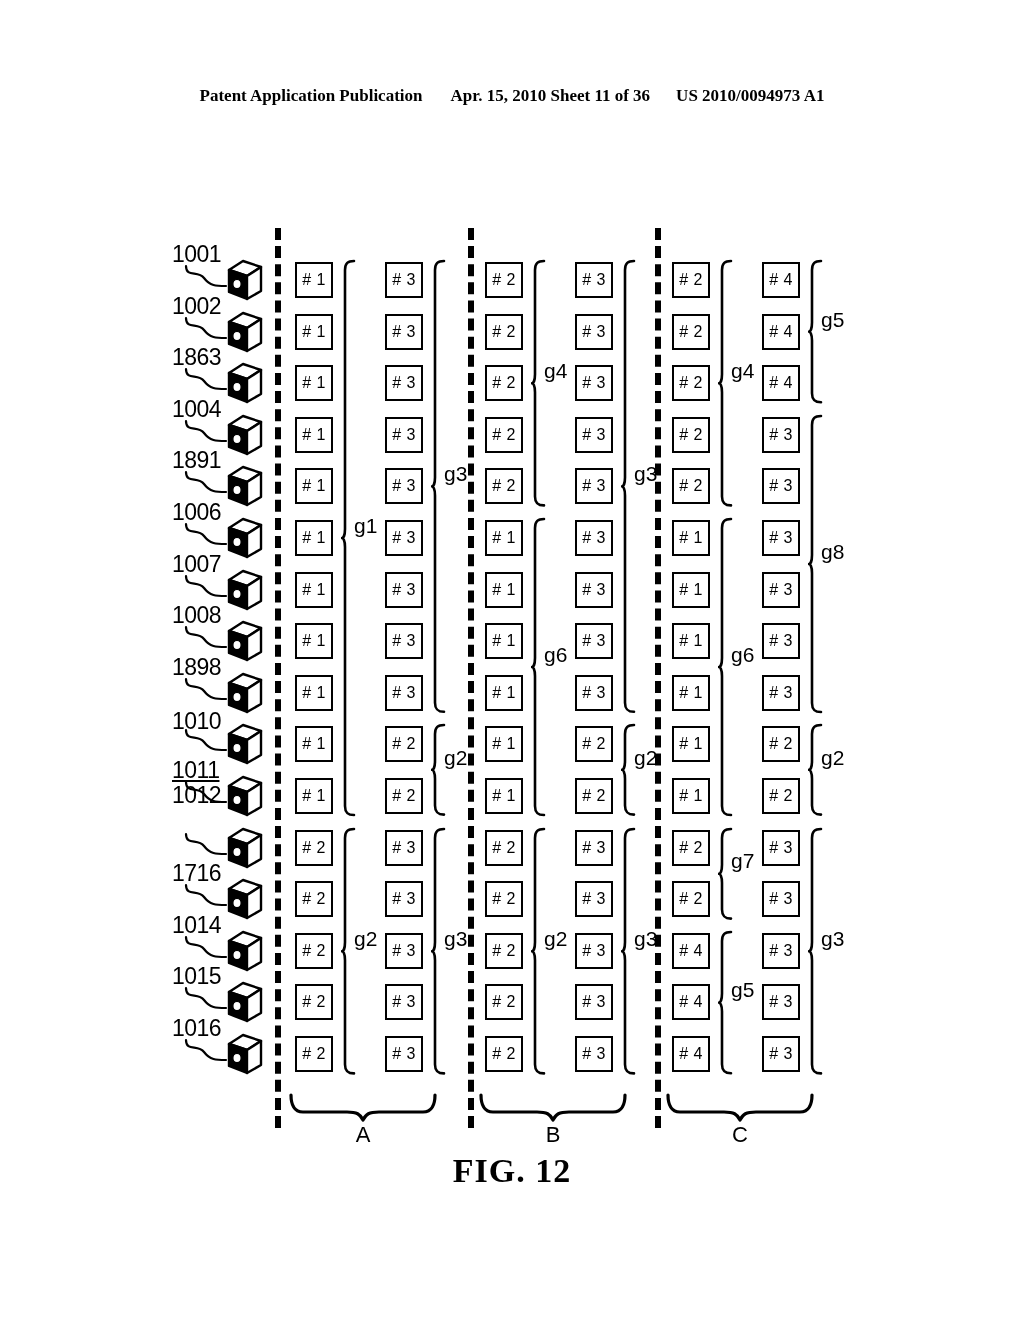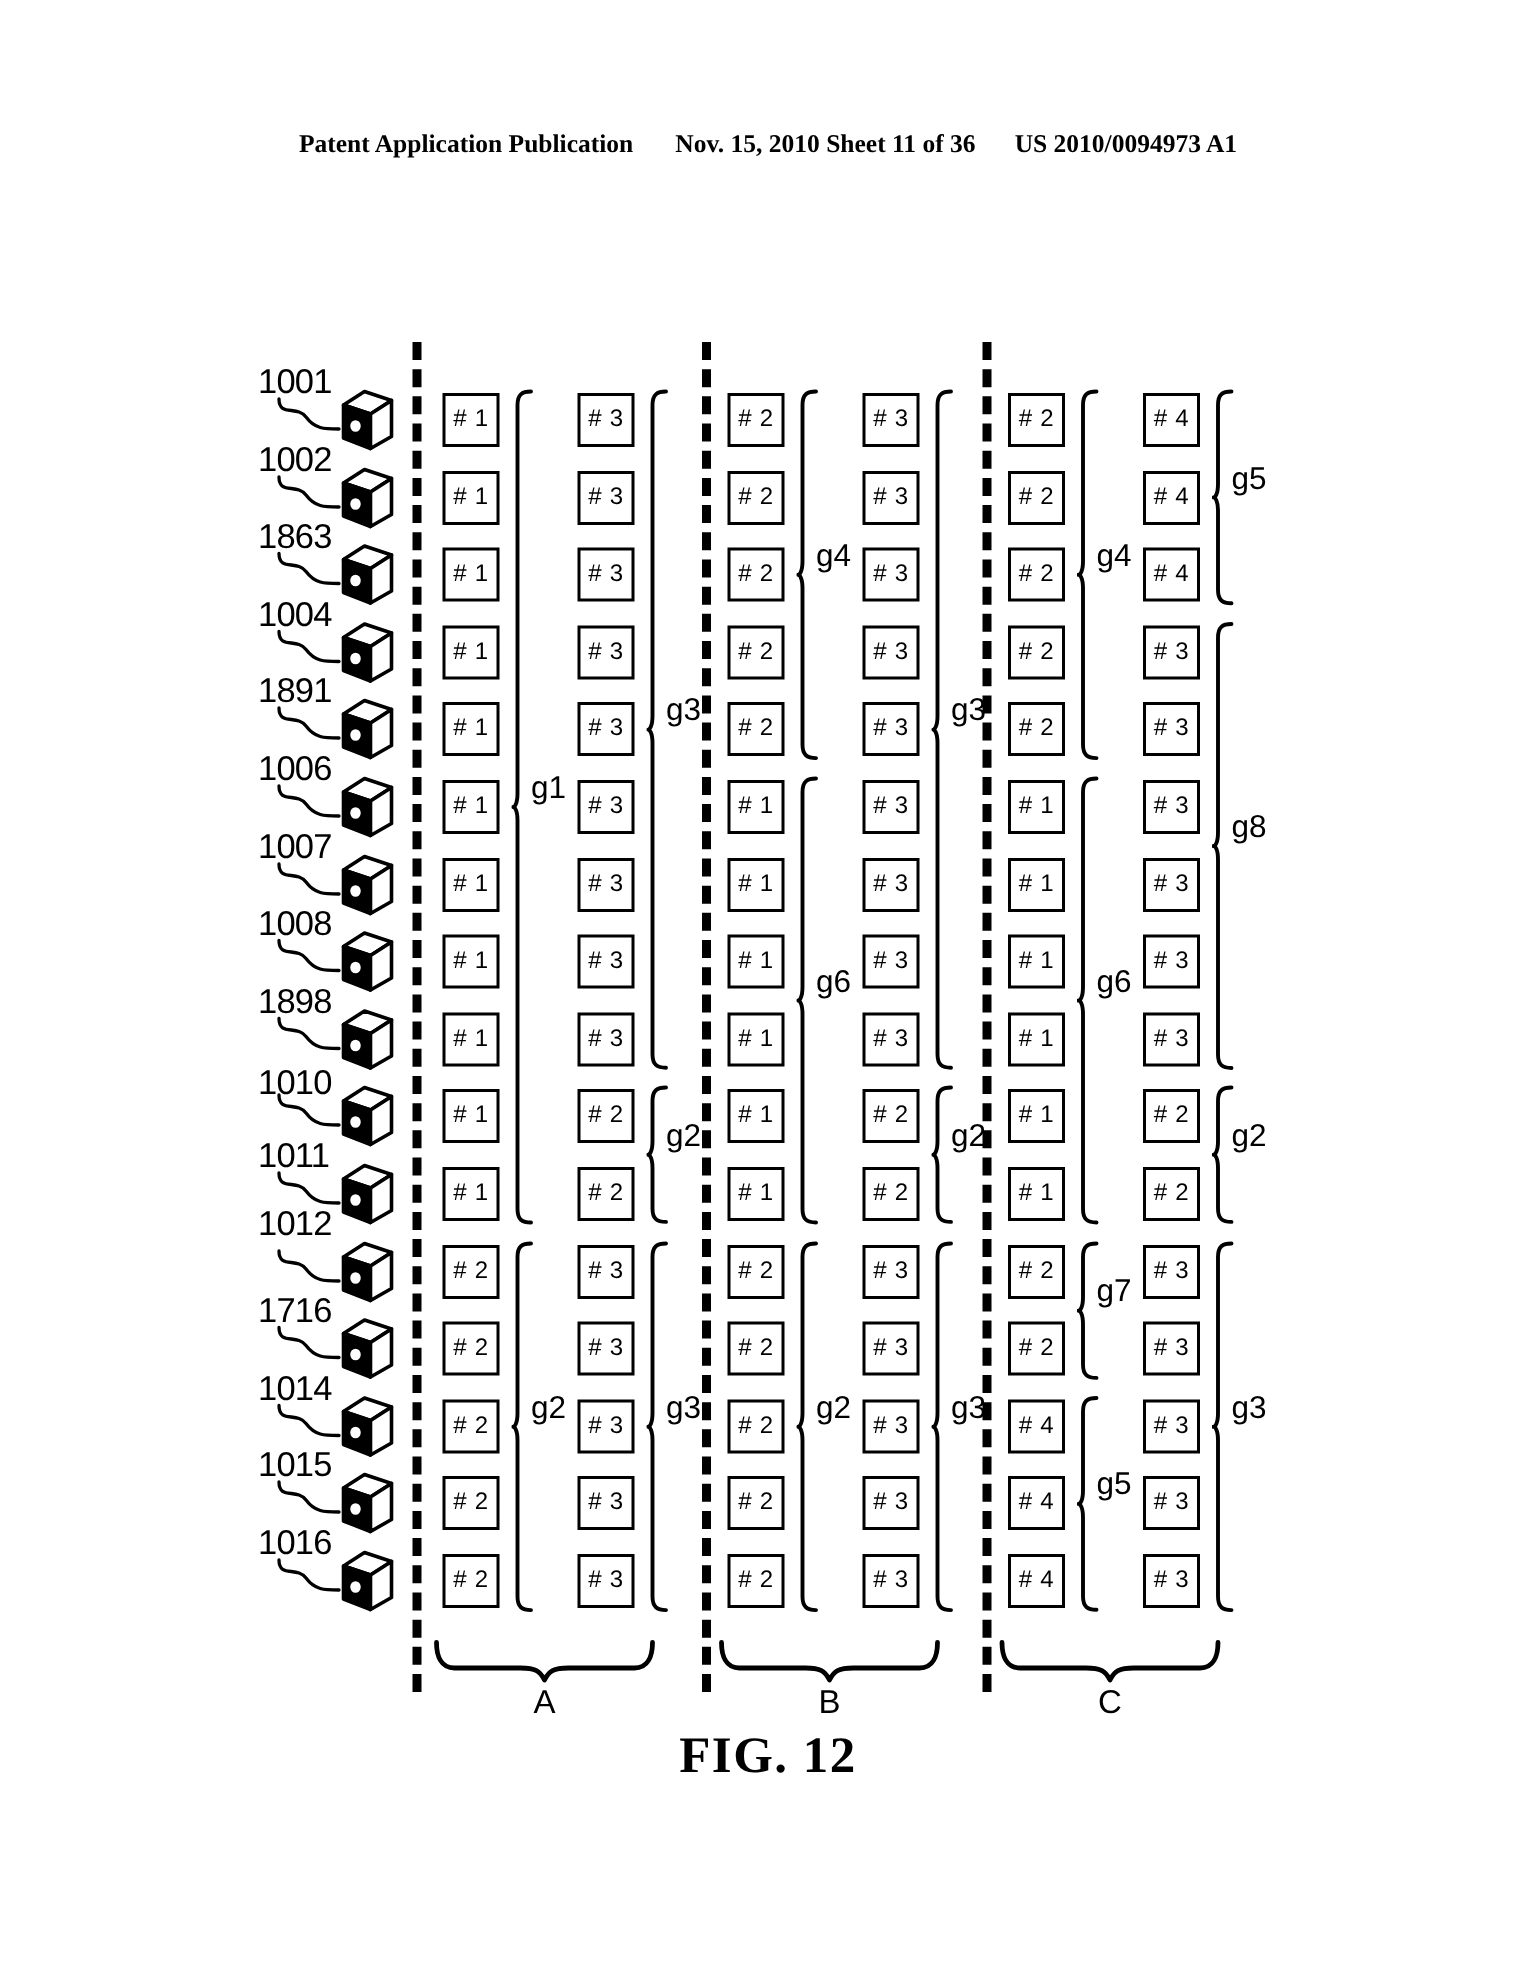--- a/index.html
+++ b/index.html
@@ -94,21 +94,21 @@
     font-family:"Liberation Serif", serif;
     font-weight:bold;
     font-size:34px;
     letter-spacing:1px;
   }
 </style>
 </head>
 <body>
 
 <div id="page-header">
-  <span>Patent Application Publication</span><span class="hdr-gap1"></span><span>Nov. 15, 2010  Sheet 11 of 36</span><span class="hdr-gap2"></span><span>US 2010/0094973 A1</span>
+  <span>Patent Application Publication</span><span class="hdr-gap1"></span><span>Apr. 15, 2010  Sheet 11 of 36</span><span class="hdr-gap2"></span><span>US 2010/0094973 A1</span>
 </div>
 
 <div id="figure">
   <div id="dynamic-layer">
       <div class="vsep" style="left: 275px;"></div>
       <div class="vsep" style="left: 468px;"></div>
       <div class="vsep" style="left: 655px;"></div>
       <div class="row-label" style="left: 172px; top: 241px;">1001</div>
       <div class="leader" style="left: 184px; top: 264px;"><svg width="44" height="26" viewBox="0 0 44 26" xmlns="http://www.w3.org/2000/svg">
     <path d="M2 2 C 2 14, 14 6, 20 14 C 26 22, 32 22, 42 22" fill="none" stroke="#000" stroke-width="2.2" stroke-linecap="round"></path>
@@ -222,33 +222,33 @@
     <path d="M2 2 C 2 14, 14 6, 20 14 C 26 22, 32 22, 42 22" fill="none" stroke="#000" stroke-width="2.2" stroke-linecap="round"></path>
   </svg></div>
       <div class="server" style="left: 225px; top: 722.4px;"><svg width="40" height="46" viewBox="0 0 40 46" xmlns="http://www.w3.org/2000/svg">
     <g stroke="#000" stroke-width="2.4" stroke-linejoin="round">
       <polygon points="4,12 18,3 36,9 22,18" fill="#fff"></polygon>
       <polygon points="4,12 22,18 22,41 4,34" fill="#000"></polygon>
       <polygon points="22,18 36,9 36,33 22,41" fill="#fff"></polygon>
     </g>
     <ellipse cx="12" cy="26" rx="4.2" ry="4.6" fill="#fff" stroke="#000" stroke-width="1.4"></ellipse>
   </svg></div>
-      <div class="row-label" style="left: 172px; top: 757px;">1011</div>
+      <div class="row-label" style="left: 172px; top: 757px; text-decoration: underline;">1011</div>
       <div class="leader" style="left: 184px; top: 780px;"><svg width="44" height="26" viewBox="0 0 44 26" xmlns="http://www.w3.org/2000/svg">
     <path d="M2 2 C 2 14, 14 6, 20 14 C 26 22, 32 22, 42 22" fill="none" stroke="#000" stroke-width="2.2" stroke-linecap="round"></path>
   </svg></div>
       <div class="server" style="left: 225px; top: 774px;"><svg width="40" height="46" viewBox="0 0 40 46" xmlns="http://www.w3.org/2000/svg">
     <g stroke="#000" stroke-width="2.4" stroke-linejoin="round">
       <polygon points="4,12 18,3 36,9 22,18" fill="#fff"></polygon>
       <polygon points="4,12 22,18 22,41 4,34" fill="#000"></polygon>
       <polygon points="22,18 36,9 36,33 22,41" fill="#fff"></polygon>
     </g>
     <ellipse cx="12" cy="26" rx="4.2" ry="4.6" fill="#fff" stroke="#000" stroke-width="1.4"></ellipse>
   </svg></div>
-      <div class="row-label" style="left: 172px; top: 802px;">1012</div>
+      <div class="row-label" style="left: 172px; top: 782px;">1012</div>
       <div class="leader" style="left: 184px; top: 831.6px;"><svg width="44" height="26" viewBox="0 0 44 26" xmlns="http://www.w3.org/2000/svg">
     <path d="M2 2 C 2 14, 14 6, 20 14 C 26 22, 32 22, 42 22" fill="none" stroke="#000" stroke-width="2.2" stroke-linecap="round"></path>
   </svg></div>
       <div class="server" style="left: 225px; top: 825.6px;"><svg width="40" height="46" viewBox="0 0 40 46" xmlns="http://www.w3.org/2000/svg">
     <g stroke="#000" stroke-width="2.4" stroke-linejoin="round">
       <polygon points="4,12 18,3 36,9 22,18" fill="#fff"></polygon>
       <polygon points="4,12 22,18 22,41 4,34" fill="#000"></polygon>
       <polygon points="22,18 36,9 36,33 22,41" fill="#fff"></polygon>
     </g>
     <ellipse cx="12" cy="26" rx="4.2" ry="4.6" fill="#fff" stroke="#000" stroke-width="1.4"></ellipse>

